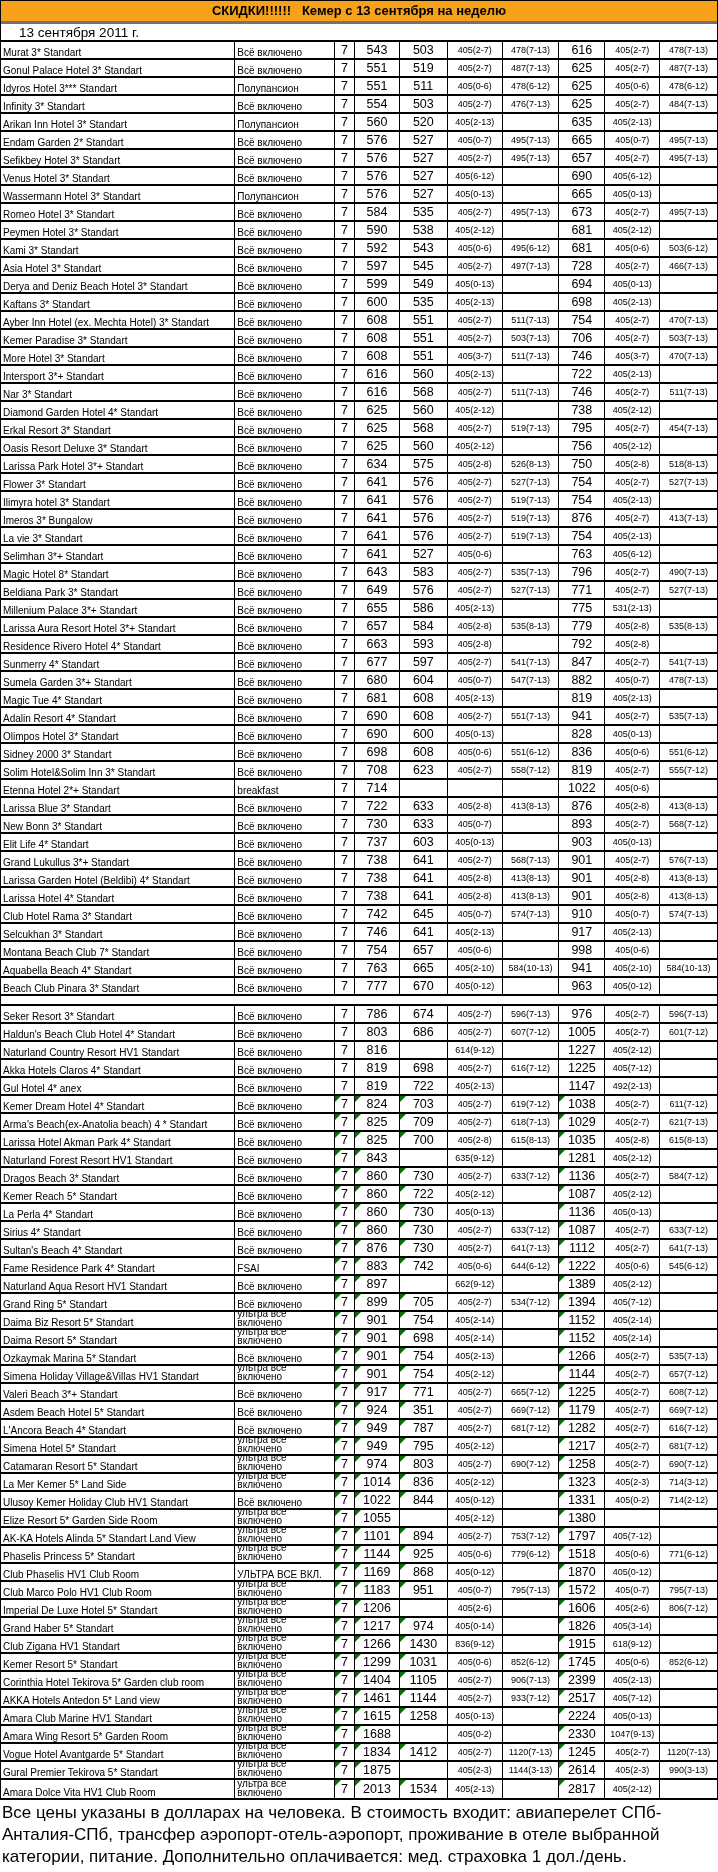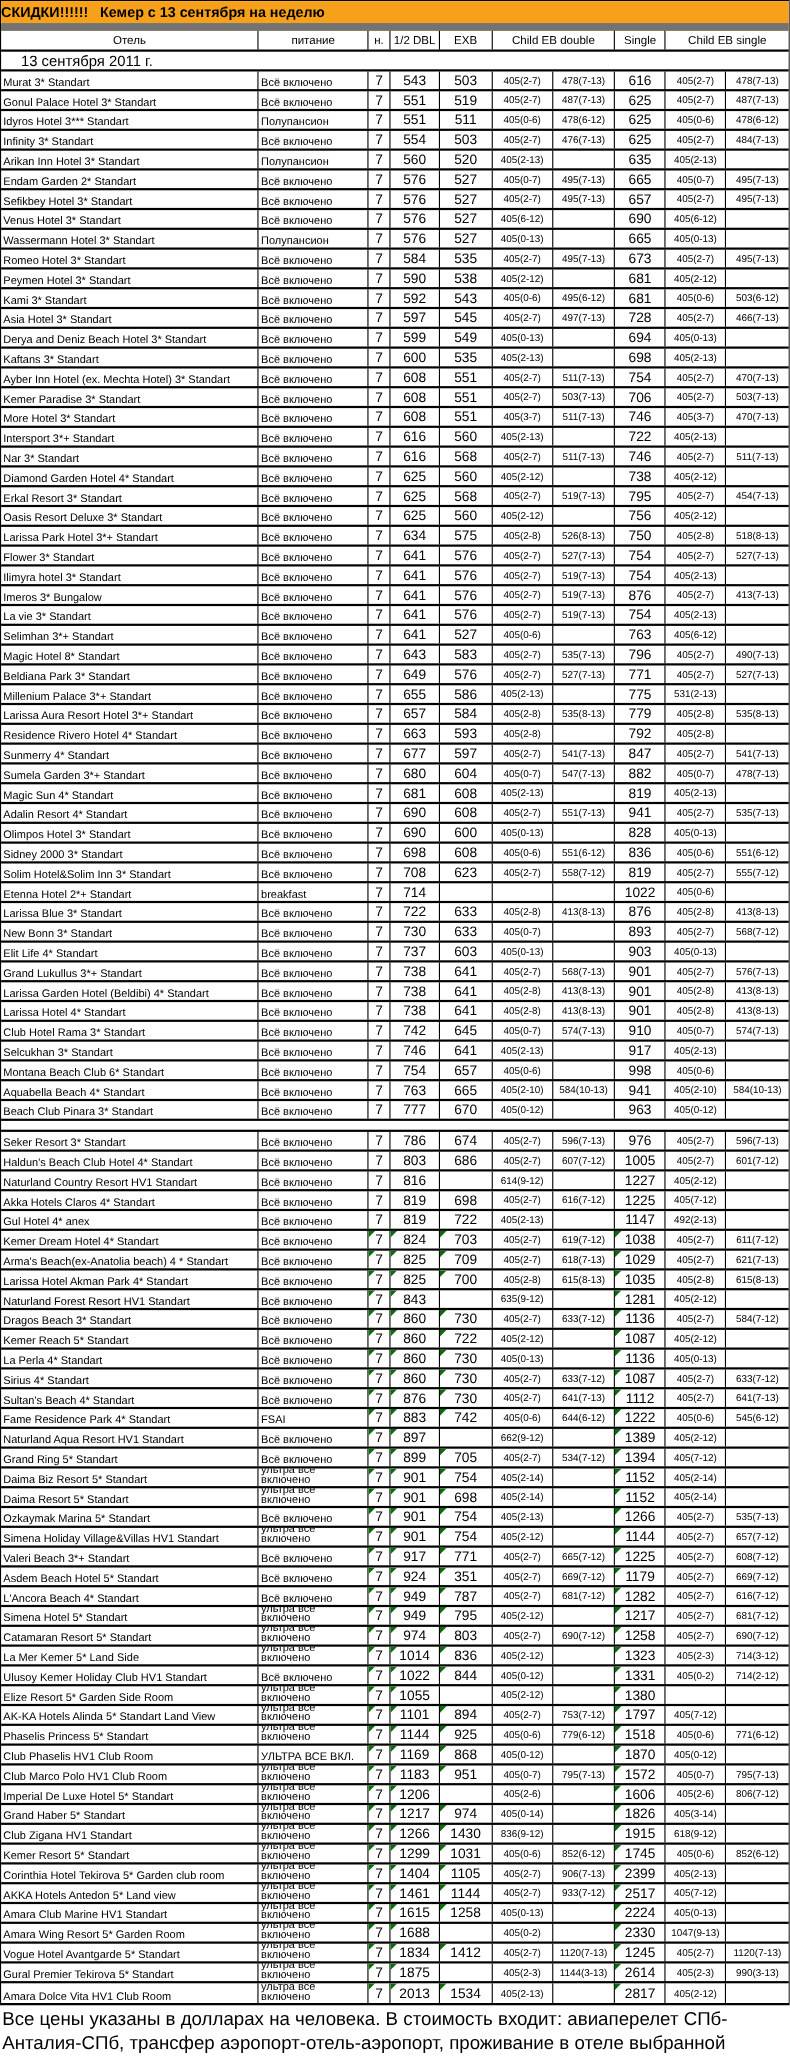--- a/index.html
+++ b/index.html
@@ -1,19 +1,19 @@
 <!DOCTYPE html>
 <html><head>
 <meta charset="utf-8">
 <style>
   html,body{margin:0;padding:0;background:#fff;color:#000;font-family:"Liberation Sans",sans-serif;}
   .sheet{width:718px;box-sizing:border-box;}
   .tbl{border:1px solid #000;border-bottom:2px solid #000;box-sizing:border-box;}
-  .title-bar{height:20px;line-height:20px;background:#f7a11b;border-bottom:7px solid #737373;
-             font-weight:bold;font-size:13px;white-space:pre;overflow:hidden;}
+  .title-bar{height:20px;line-height:20px;background:#f7a11b;border-bottom:3px solid #737373;
+             text-align:center;font-weight:bold;font-size:13px;white-space:pre;overflow:hidden;}
   .hdr{display:flex;height:17px;border-bottom:2px solid #000;font-size:10.5px;}
   .hdr .hc{display:flex;align-items:center;justify-content:center;border-right:1px solid #000;
            box-sizing:border-box;overflow:hidden;}
   .hdr .hc:last-child{border-right:none;}
   .date-row{height:18px;line-height:18px;font-size:13.5px;border-bottom:2px solid #000;padding-left:18px;box-sizing:border-box;}
   .w-hotel{width:235px}.w-meal{width:100px}.w-n{width:20px}.w-dbl{width:45px}.w-exb{width:48px}
   .w-cd1{width:55px}.w-cd2{width:57px}.w-single{width:46px}.w-cs1{width:55px}.w-cs2{width:57px}
   .w-cd{width:112px}.w-cs{width:112px}
   .trow{display:flex;height:18px;border-bottom:2px solid #000;box-sizing:border-box;}
   .trow:last-child{border-bottom:none;}
@@ -30,30 +30,20 @@
   .sep-row{height:8px;border-bottom:2px solid #000;}
   .footer{font-size:17px;line-height:1.3;padding:2px 2px 4px 2px;}
 </style>
 </head>
 <body>
 
 <div class="sheet">
   <div class="tbl">
     <div class="title-bar">СКИДКИ!!!!!!   Кемер с 13 сентября на неделю</div>
 
-    <div class="hdr">
-      <div class="hc w-hotel">Отель</div>
-      <div class="hc w-meal">питание</div>
-      <div class="hc w-n">н.</div>
-      <div class="hc w-dbl">1/2 DBL</div>
-      <div class="hc w-exb">EXB</div>
-      <div class="hc w-cd">Child EB double</div>
-      <div class="hc w-single">Single</div>
-      <div class="hc w-cs">Child EB single</div>
-    </div>
 
     <div class="date-row">13 сентября 2011 г.</div>
 
     <div class="rows" id="rows-host">
 
         <div class="trow">
           <div class="cell hotel w-hotel">
             <span>Murat 3* Standart</span>
           </div>
           <div class="cell meal w-meal">
@@ -1235,21 +1225,21 @@
           <div class="cell small w-cs1">
             <span>405(0-7)</span>
           </div>
           <div class="cell small w-cs2">
             <span>478(7-13)</span>
           </div>
         </div>
 
         <div class="trow">
           <div class="cell hotel w-hotel">
-            <span>Magic Sun 4* Standart</span>
+            <span>Magic Tue 4* Standart</span>
           </div>
           <div class="cell meal w-meal">
             <span>Всё включено</span>
           </div>
           <div class="cell big w-n">
             <span>7</span>
           </div>
           <div class="cell big w-dbl">
             <span>681</span>
           </div>
@@ -1697,21 +1687,21 @@
           <div class="cell small w-cs1">
             <span>405(2-13)</span>
           </div>
           <div class="cell small w-cs2">
             <span></span>
           </div>
         </div>
 
         <div class="trow">
           <div class="cell hotel w-hotel">
-            <span>Montana Beach Club 6* Standart</span>
+            <span>Montana Beach Club 7* Standart</span>
           </div>
           <div class="cell meal w-meal">
             <span>Всё включено</span>
           </div>
           <div class="cell big w-n">
             <span>7</span>
           </div>
           <div class="cell big w-dbl">
             <span>754</span>
           </div>

